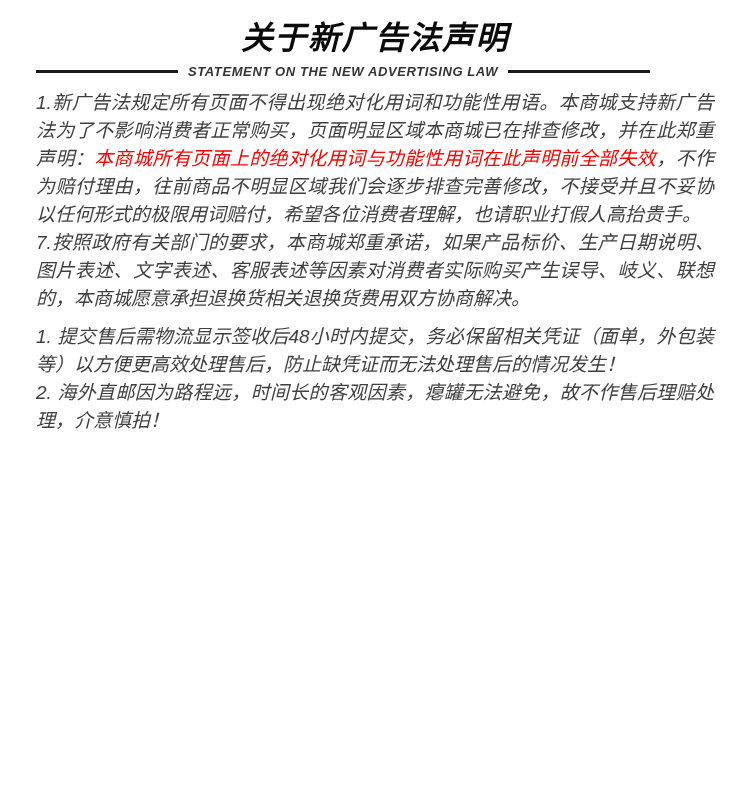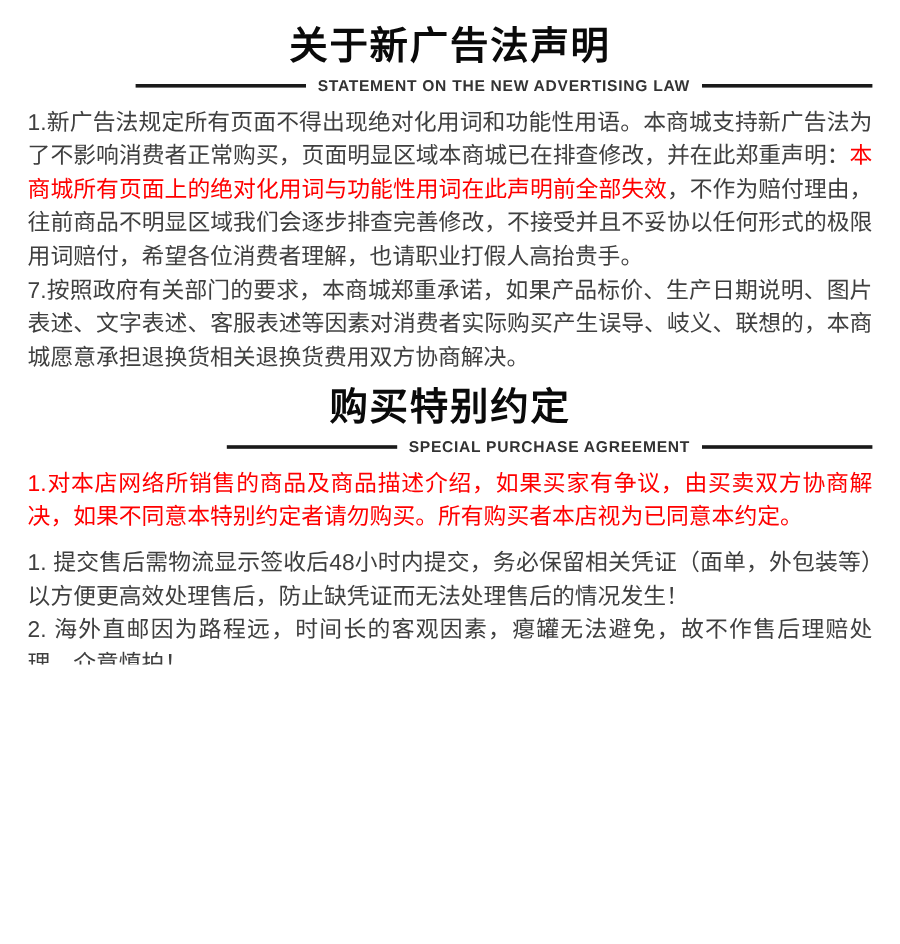--- a/index.html
+++ b/index.html
@@ -10,37 +10,38 @@
     --rule-color:#1a1a1a;
     --accent-red:#ff0000;
   }
   *{margin:0;padding:0;box-sizing:border-box;}
   html,body{background:var(--bg);}
   .doc{
     width:750px;
     height:554px;
     margin:0 auto;
     background:var(--bg);
-    padding:20px 23px 0;
+    padding:20px 36px 0;
     overflow:hidden;
     font-family:"Liberation Sans","DejaVu Sans",sans-serif;
+    font-style:italic;
   }
   .section + .section{margin-top:8px;}
   .section-title{
     font-size:32px;
     line-height:36px;
     font-weight:900;
     color:var(--title-color);
     text-align:center;
     letter-spacing:1.5px;
   }
   .subtitle-row{
     display:flex;
     align-items:center;
-    justify-content:flex-end;
+    justify-content:flex-start;
     margin-top:8px;
     gap:10px;
   }
   .subtitle-line{
     width:142px;
     height:3px;
     background:var(--rule-color);
     flex:0 0 auto;
   }
   .subtitle-text{
@@ -73,31 +74,20 @@
       <span class="subtitle-line"></span>
       <span class="subtitle-text">STATEMENT ON THE NEW ADVERTISING LAW</span>
       <span class="subtitle-line"></span>
     </div>
     <div class="clauses">
         <p class="clause"><span class="seg">1.新广告法规定所有页面不得出现绝对化用词和功能性用语。本商城支持新广告法为了不影响消费者正常购买，页面明显区域本商城已在排查修改，并在此郑重声明：</span><span class="seg red">本商城所有页面上的绝对化用词与功能性用词在此声明前全部失效</span><span class="seg">，不作为赔付理由，往前商品不明显区域我们会逐步排查完善修改，不接受并且不妥协以任何形式的极限用词赔付，希望各位消费者理解，也请职业打假人高抬贵手。</span></p>
         <p class="clause"><span class="seg">7.按照政府有关部门的要求，本商城郑重承诺，如果产品标价、生产日期说明、图片表述、文字表述、客服表述等因素对消费者实际购买产生误导、岐义、联想的，本商城愿意承担退换货相关退换货费用双方协商解决。</span></p>
       </div>
   </div>
 
-  <div class="section" data-section-id="purchase-agreement">
-    <h2 class="section-title">购买特别约定</h2>
-    <div class="subtitle-row">
-      <span class="subtitle-line"></span>
-      <span class="subtitle-text">SPECIAL PURCHASE AGREEMENT</span>
-      <span class="subtitle-line"></span>
-    </div>
-    <div class="clauses">
-        <p class="clause"><span class="seg red">1.对本店网络所销售的商品及商品描述介绍，如果买家有争议，由买卖双方协商解决，如果不同意本特别约定者请勿购买。所有购买者本店视为已同意本约定。</span></p>
-      </div>
-  </div>
 
   <div class="section" data-section-id="after-sales-reminder">
     <div class="clauses">
         <p class="clause"><span class="seg">1. 提交售后需物流显示签收后48小时内提交，务必保留相关凭证（面单，外包装等）以方便更高效处理售后，防止缺凭证而无法处理售后的情况发生！</span></p>
         <p class="clause"><span class="seg">2. 海外直邮因为路程远，时间长的客观因素，瘪罐无法避免，故不作售后理赔处理，介意慎拍！</span></p>
         <p class="clause"></p>
       </div>
   </div>
 </div>
 

